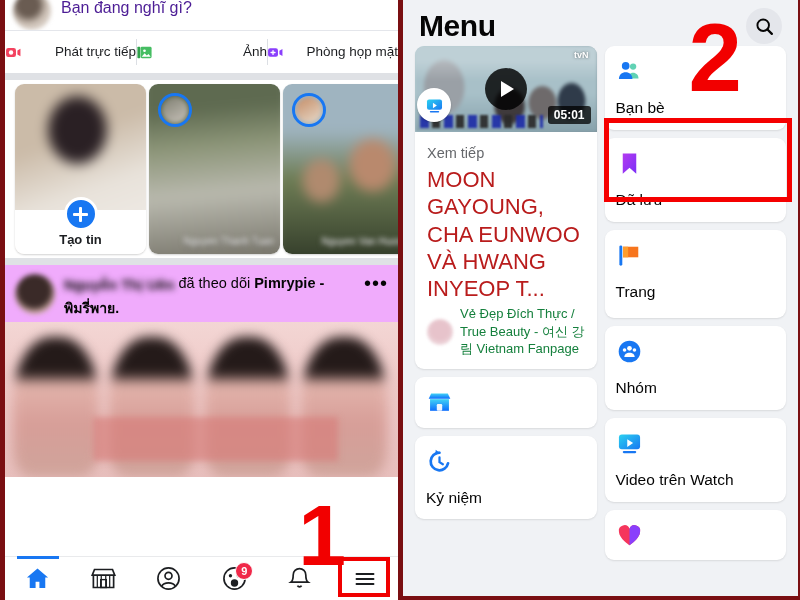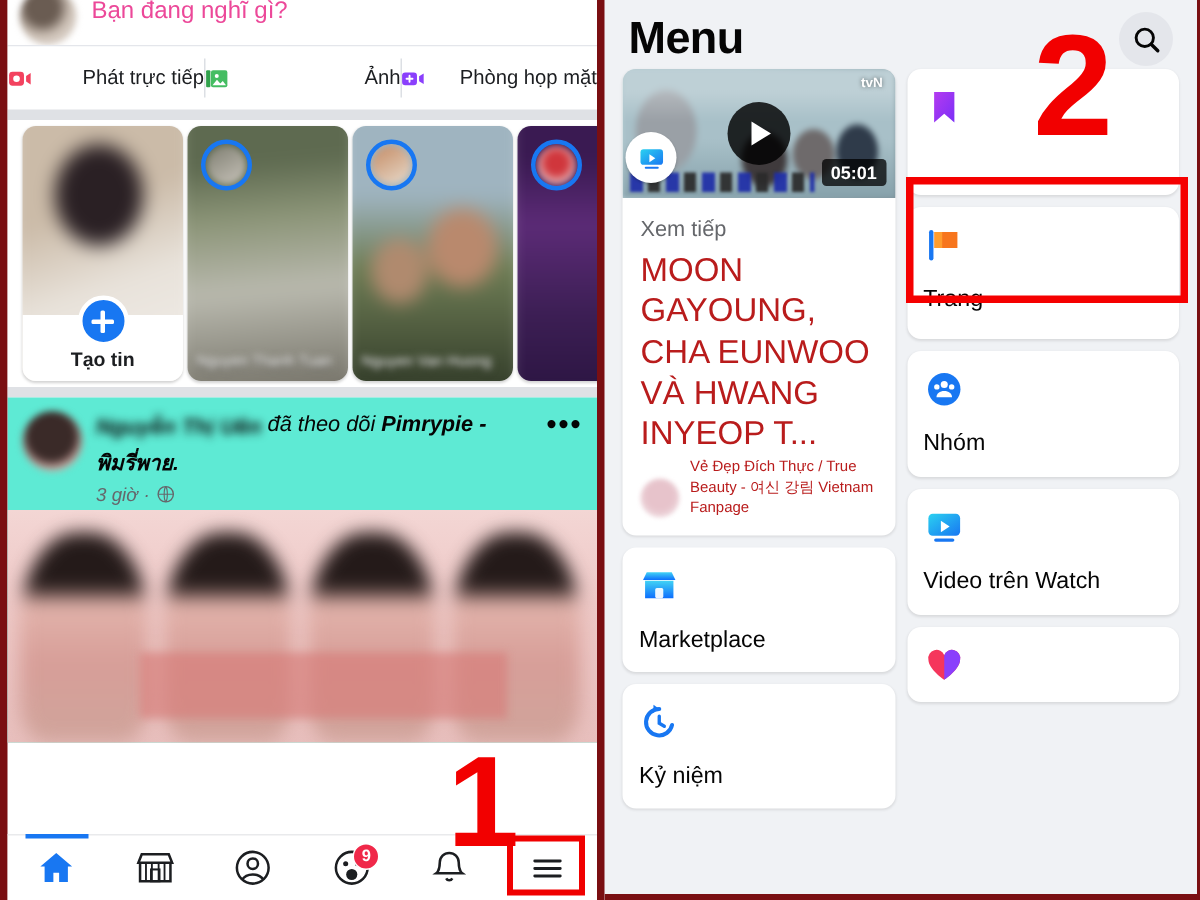--- a/index.html
+++ b/index.html
@@ -34,21 +34,21 @@
   }
   .composer .avatar {
     width: 38px; height: 38px; border-radius: 50%;
     margin-top: -8px;
     background: radial-gradient(circle at 40% 35%, #6a5c52 0 30%, #cbbfb4 55%, #efe8e2 100%);
     filter: blur(2.2px);
     flex: 0 0 auto;
   }
   .composer .prompt {
     margin-left: 10px; margin-top: -14px;
-    font-size: 16px; color: #ec4899;
+    font-size: 16px; color: #4c1d95;
     white-space: nowrap;
   }
 
   .divider-thin { height: 1px; background: #e4e6eb; }
 
   
   .actionbar {
     display: flex; align-items: center;
     height: 42px; background: #fff;
   }
@@ -65,23 +65,24 @@
   .ic { width: 17px; height: 17px; flex: 0 0 auto; display:block; }
 
   .sep-gray { height: 7px; background: #dfe1e5; }
 
   
   .stories {
     display: flex; gap: 3px; padding: 4px 3px 4px 10px;
     background: #fff; height: 178px; overflow: hidden;
   }
   .story {
-    position: relative; width: 107px; height: 170px; border-radius: 9px;
+    position: relative; width: 131px; height: 170px; border-radius: 9px;
     overflow: hidden; flex: 0 0 auto;
     box-shadow: 0 1px 2px rgba(0,0,0,.18);
+    text-align: right;
   }
   .story .img { position: absolute; inset: 0; filter: blur(5px); transform: scale(1.15); }
   .s1 .img { background:
       radial-gradient(ellipse 40px 46px at 48% 30%, #2a2024 0 55%, rgba(42,32,36,0) 72%),
       linear-gradient(160deg,#cbbba8 0 35%,#e8e2da 60%,#f4f1ee 100%); }
   .s2 .img { background: linear-gradient(175deg,#5e6a50 0 20%, #8b9477 38%, #b9b9ae 62%, #6d6a60 100%); }
   .s3 .img { background:
       radial-gradient(ellipse 30px 34px at 66% 48%, #b9896d 0 60%, rgba(0,0,0,0) 75%),
       radial-gradient(ellipse 24px 28px at 32% 56%, #b08a6e 0 60%, rgba(0,0,0,0) 75%),
       linear-gradient(180deg,#9fb4c0 0 30%, #6e7d55 55%, #2e3726 100%); }
@@ -112,21 +113,21 @@
   .ring.r2 i { background: linear-gradient(150deg,#7d7d70,#c9c4bb); }
   .ring.r3 i { background: linear-gradient(150deg,#c48a63,#e8dccd); }
   .ring.r4 i { background: radial-gradient(circle at 50% 45%, #d0363c 0 35%, #f0dede 80%); }
   .story .capt {
     position: absolute; left: 6px; right: 6px; bottom: 6px;
     font-size: 10px; color: #fff; filter: blur(2.4px); line-height: 1.35;
     text-shadow: 0 1px 3px rgba(0,0,0,.6);
   }
 
   
-  .post { background:#5eead4;font-style:italic; }
+  .post { background:#f0abfc; }
   .post-head { display: flex; padding: 9px 10px 3px 10px; }
   .post-head .pav {
     width: 40px; height: 40px; border-radius: 50%; flex: 0 0 auto;
     background: radial-gradient(circle at 48% 42%, #3a2a28 0 48%, #caa6a0 70%, #e7dcd8 100%);
     filter: blur(2.6px);
   }
   .post-meta { margin-left: 9px; flex: 1 1 auto; min-width: 0; }
   .post-line1 { font-size: 14.5px; color:#050505; line-height: 1.35; }
   .post-line1 .name-blur {
     display: inline-block; color: #0a0a0a; font-weight: 700;
@@ -270,21 +271,21 @@
   }
   .vbody { padding: 13px 12px 12px 12px; }
   .vmore { font-size: 14.5px; color: #65676b; }
   .vtitle { font-size: 22px; font-weight: 400; color: #b91c1c; line-height: 1.24; margin-top: 5px; }
   .vchan { display: flex; gap: 7px; margin-top: 3px; }
   .vchan .cav {
     width: 26px; height: 26px; border-radius: 50%; flex: 0 0 auto; margin-top: 14px;
     background: radial-gradient(circle at 50% 45%, #e7c3cb 0 45%, #f6eef0 100%);
     filter: blur(1.4px);
   }
-  .vchan .ctext { font-size: 10px; color: #b91c1c; line-height: 1.33; }
+  .vchan .ctext { font-size: 13px; color: #15803d; line-height: 1.33; }
 
   
   .hl-banbe {
     position: absolute; border: 5px solid #f50000; z-index: 20; pointer-events: none;
   }
   .num2 {
     position: absolute; right: 56px; top: 20px;
     font-size: 96px; font-weight: 700; color: #f20000; line-height: .8; z-index: 19;
   }
 
@@ -371,28 +372,20 @@
     <div class="post">
       <div class="post-head">
         <div class="pav"></div>
         <div class="post-meta">
           <div class="post-line1">
             <span class="name-blur">Nguyễn Thị Uên</span>
             <span>đã theo dõi</span>
             <b>Pimrypie -</b>
           </div>
           <div class="post-line2">พิมรี่พาย.</div>
-          <div class="post-time">
-            <span>3 giờ</span>
-            <span>·</span>
-            <svg width="13" height="13" viewBox="0 0 24 24">
-              <circle cx="12" cy="12" r="9.4" fill="none" stroke="#65676b" stroke-width="1.7"></circle>
-              <path d="M3 12h18M12 2.8c2.6 2.6 2.6 15.8 0 18.4M12 2.8c-2.6 2.6-2.6 15.8 0 18.4" fill="none" stroke="#65676b" stroke-width="1.4"></path>
-            </svg>
-          </div>
         </div>
         <div class="dots">•••</div>
       </div>
       <div class="post-photo">
         <div class="blurfaces">
           <div class="bf"></div>
             <div class="bf"></div>
             <div class="bf"></div>
             <div class="bf"></div>
         </div>
@@ -503,47 +496,56 @@
             <defs>
                 <linearGradient id="mk" x1="0" y1="0" x2="0" y2="1">
               <stop offset="0" stop-color="#41d3f5"></stop>
                   <stop offset="1" stop-color="#0d6efd"></stop>
                 </linearGradient>
               </defs>
             <path d="M2.4 8.6L4.6 4h14.8l2.2 4.6z" fill="url(#mk)"></path>
             <path d="M3.6 9h16.8v10.4H3.6z" fill="url(#mk)"></path>
             <rect x="9.6" y="13.4" width="4.8" height="6" rx="1" fill="#fff" opacity=".92"></rect>
           </svg>
-          <div class="clabel">Marketplace</div>
         </div>
 
         <div class="card">
           <svg class="tile-icon" viewBox="0 0 24 24">
             <path d="M12 4.2a7.8 7.8 0 107.6 9.4" fill="none" stroke="#1877f2" stroke-width="2.4" stroke-linecap="round"></path>
             <path d="M12 4.2L8.6 1.6 8.4 6.5z" fill="#1877f2"></path>
             <path d="M12 8.4v4.2l3 1.8" fill="none" stroke="#1877f2" stroke-width="2" stroke-linecap="round"></path>
           </svg>
           <div class="clabel">Kỷ niệm</div>
         </div>
 
       </div>
 
       <div class="col">
 
+        <div class="card" style="height:84px;">
+          <svg class="tile-icon" viewBox="0 0 24 24">
+            <circle cx="15.2" cy="7.6" r="2.8" fill="#61d2b4"></circle>
+            <path d="M10.4 18.2c0-3 2.2-5 4.8-5s4.8 2 4.8 5z" fill="#61d2b4"></path>
+            <circle cx="8.6" cy="7" r="3.4" fill="#1877f2"></circle>
+            <path d="M2.6 18.6c0-3.5 2.7-5.9 6-5.9s6 2.4 6 5.9z" fill="#1877f2"></path>
+          </svg>
+          <div class="clabel">Bạn bè</div>
+        </div>
 
         <div class="card" style="height:84px;">
           <svg class="tile-icon" viewBox="0 0 24 24">
             <defs>
                 <linearGradient id="bk" x1="0" y1="0" x2="1" y2="1">
               <stop offset="0" stop-color="#b43bf0"></stop>
                   <stop offset="1" stop-color="#7b2ff7"></stop>
                 </linearGradient>
               </defs>
             <path d="M6 3h12v18l-6-5.2L6 21z" fill="url(#bk)"></path>
           </svg>
+          <div class="clabel">Đã lưu</div>
         </div>
 
         <div class="card" style="height:88px;">
           <svg class="tile-icon" viewBox="0 0 24 24">
             <rect x="3" y="3" width="2.6" height="18" rx="1.3" fill="#1877f2"></rect>
             <path d="M6.2 4.2h13.6v9.4H6.2z" fill="#f7751d"></path>
             <path d="M6.2 4.2h4.6v9.4H6.2z" fill="#ff9d2e"></path>
           </svg>
           <div class="clabel">Trang</div>
         </div>

